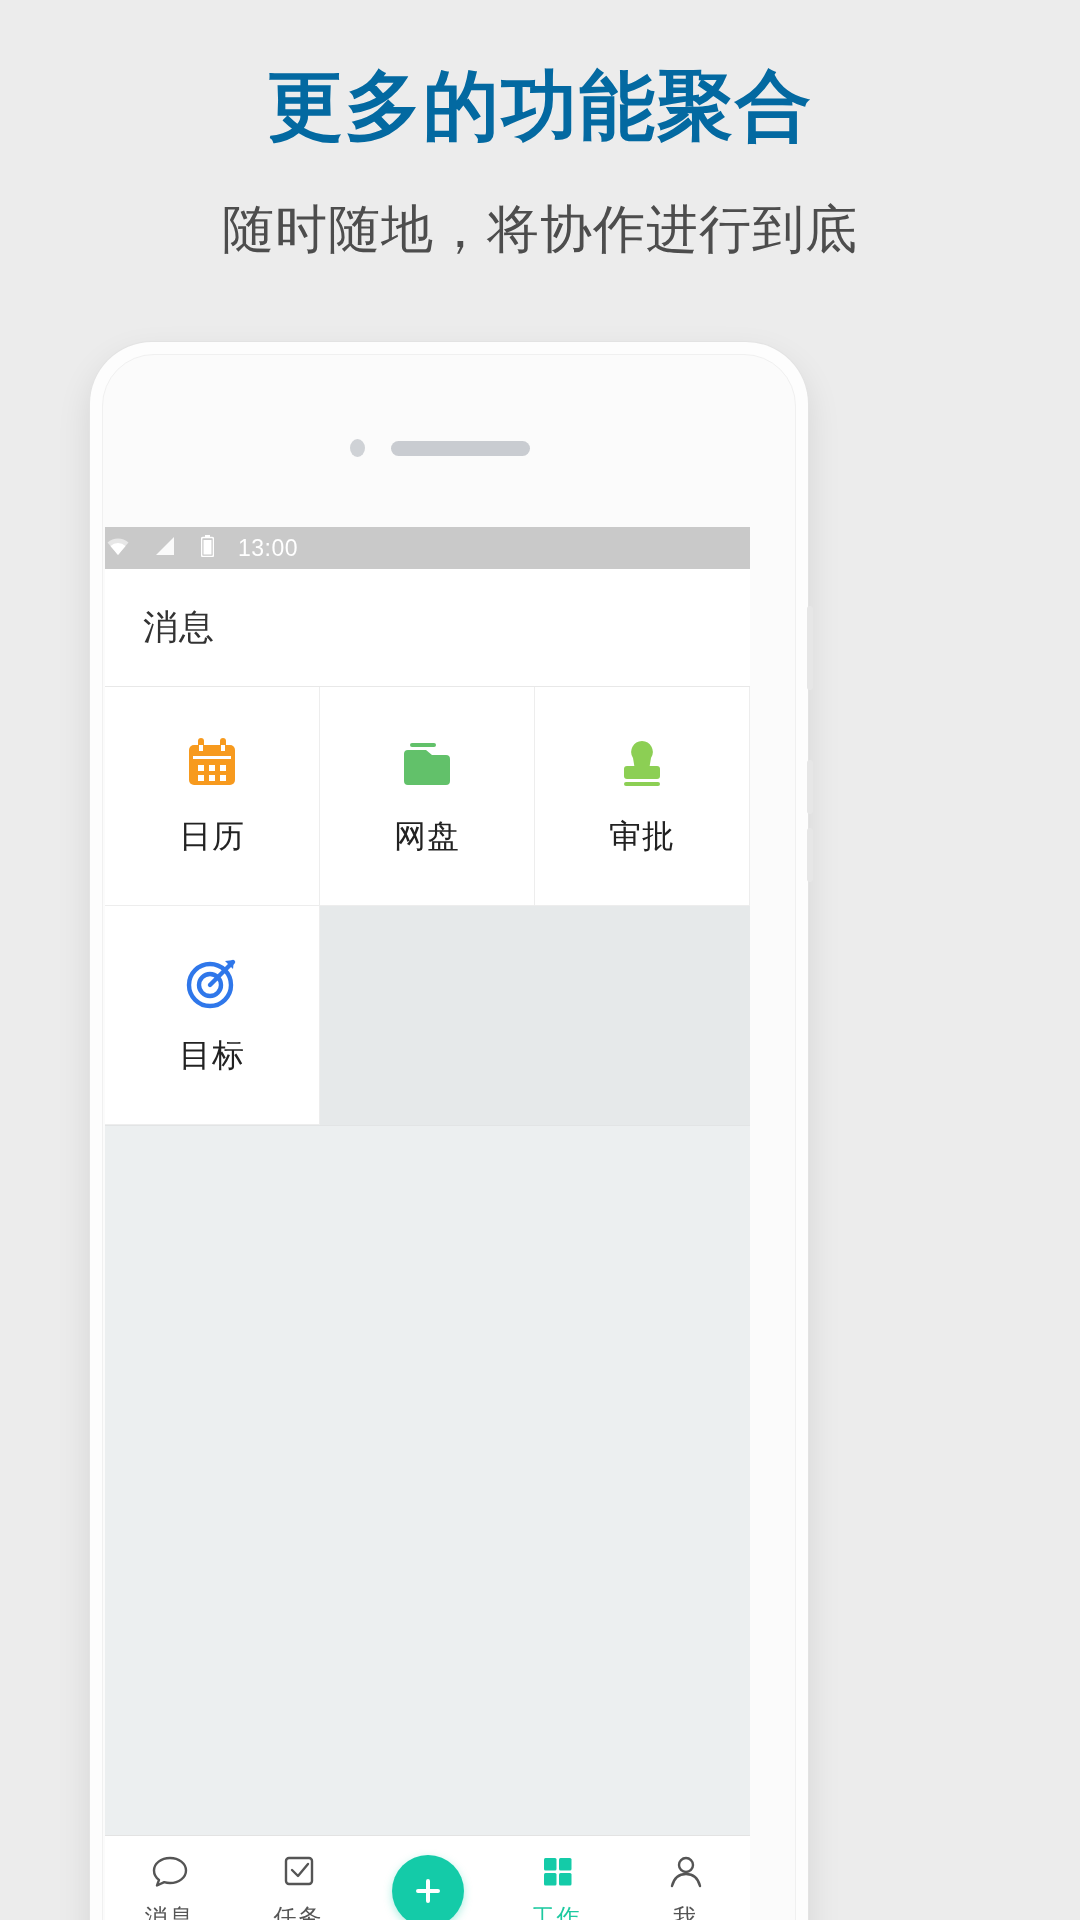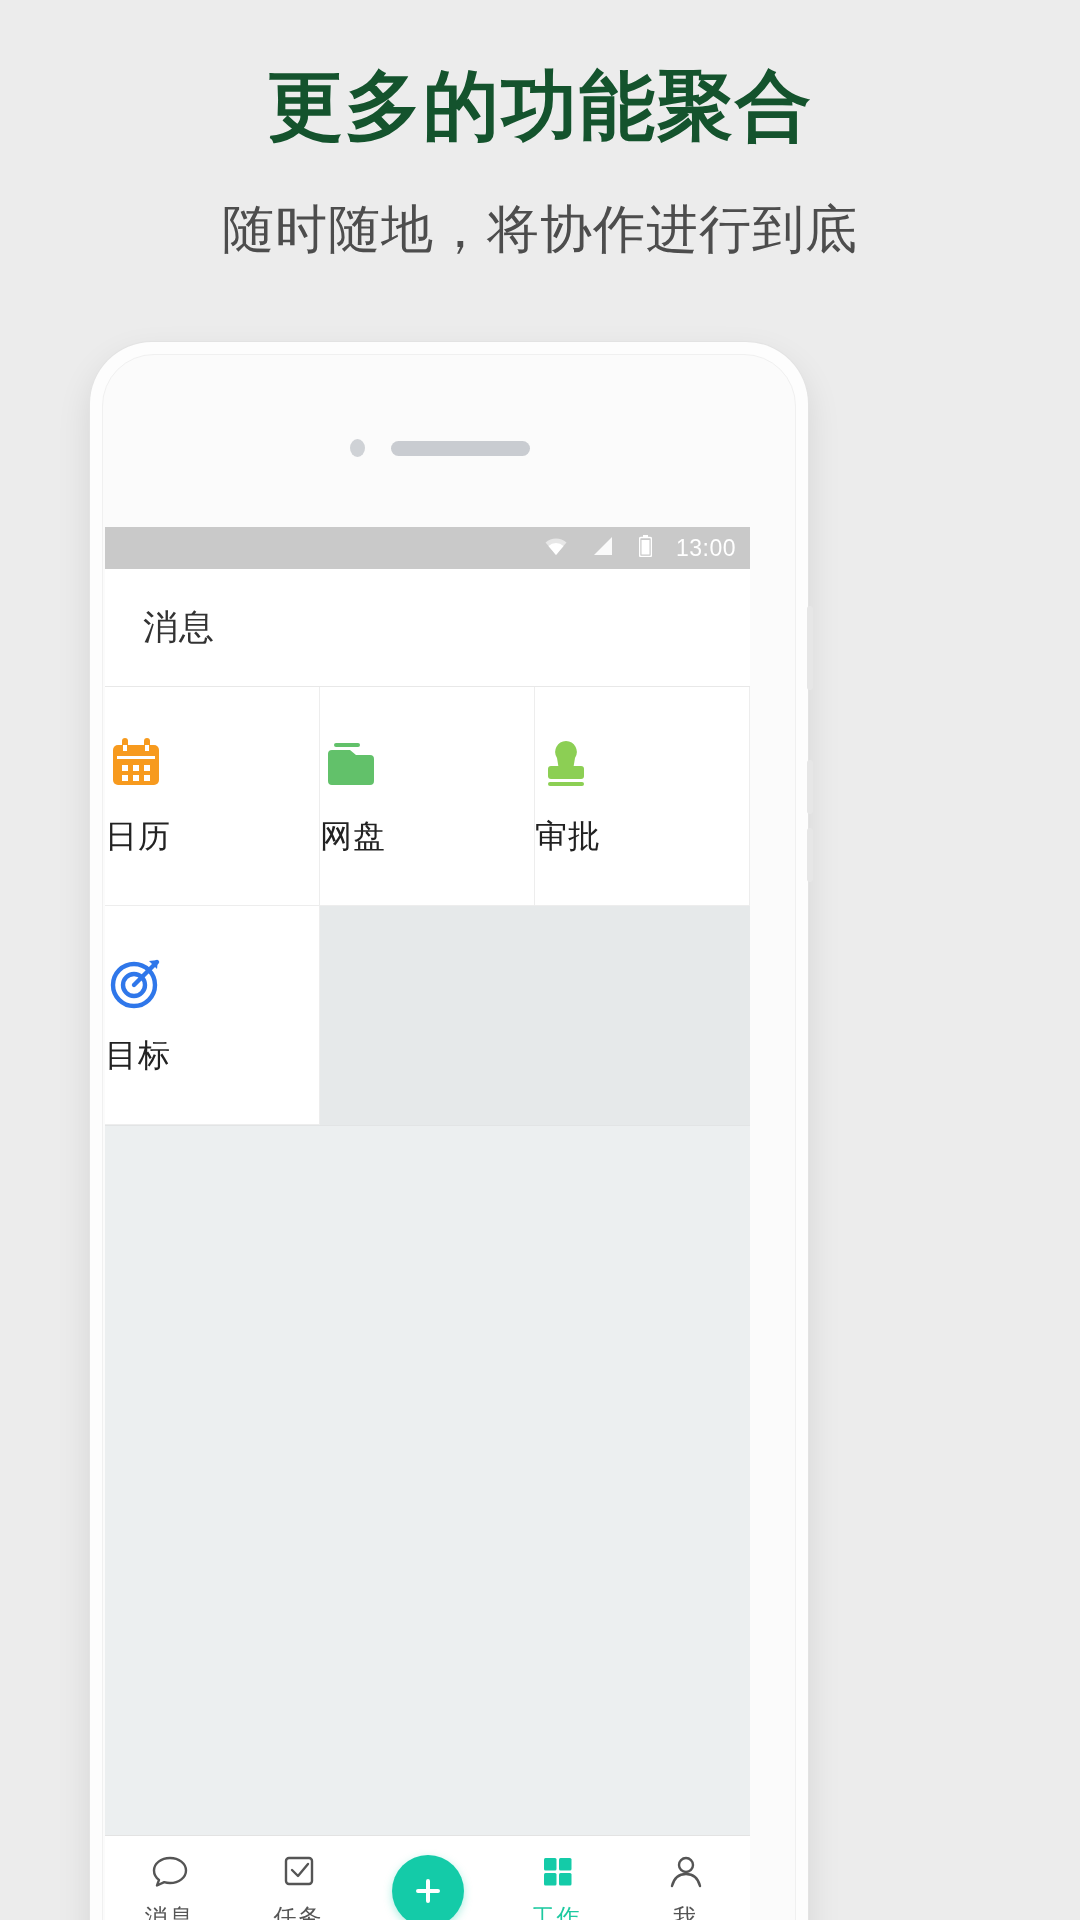--- a/index.html
+++ b/index.html
@@ -7,21 +7,21 @@
   body {
     background:#ececec;
     font-family:"Liberation Sans","DejaVu Sans",sans-serif;
     overflow:hidden;
     position:relative;
   }
 
   
   .promo { width:1080px; padding-top:58px; text-align:center; }
   .promo-title {
-    font-size:76px; font-weight:bold; color:#14532d;
+    font-size:76px; font-weight:bold; color:#0369a1;
     letter-spacing:2px; line-height:1.25;
   }
   .promo-sub {
     margin-top:42px; font-size:52px; color:#4d4d4d;
     font-weight:400; letter-spacing:1px;text-align:center;
   }
 
   
   .phone {
     position:absolute; left:90px; top:342px;
@@ -61,21 +61,21 @@
   .screen {
     position:absolute; left:2px; top:172px;
     width:645px; height:1426px;
     background:#eceff0;
     overflow:hidden;
   }
 
   
   .statusbar {
     height:42px; background:#c9c9c9;
-    display:flex; align-items:center; justify-content:flex-end;
+    display:flex; align-items:center; 
     padding-right:14px; gap:24px;
   }
   .sb-icon { display:block; }
   .sb-time { color:#fff; font-size:23px; letter-spacing:.5px; }
 
   
   .appbar {
     height:118px; background:#fff;
     display:flex; align-items:center;
     padding-left:38px;
@@ -88,21 +88,21 @@
     display:flex; flex-wrap:wrap;
     background:#e6e9ea;
     border-bottom:1px solid #e2e4e5;
   }
   .cell {
     width:33.3333%; height:219px;
     background:#fff;
     border-right:1px solid #ededed;
     border-bottom:1px solid #ededed;
     display:flex; flex-direction:column;
-    justify-content:center;
+    align-items:center; justify-content:center;
     gap:20px;
   }
   .cell.empty { background:#e6e9ea; border-right:none; border-bottom:none; }
   .cell-icon { width:62px; height:62px; display:block; }
   .cell-label { font-size:32px; color:#222; letter-spacing:1px; }
 
   .grid-filler { width:100%; flex:1; background:#e6e9ea; }
 
   
   .bottomnav {

